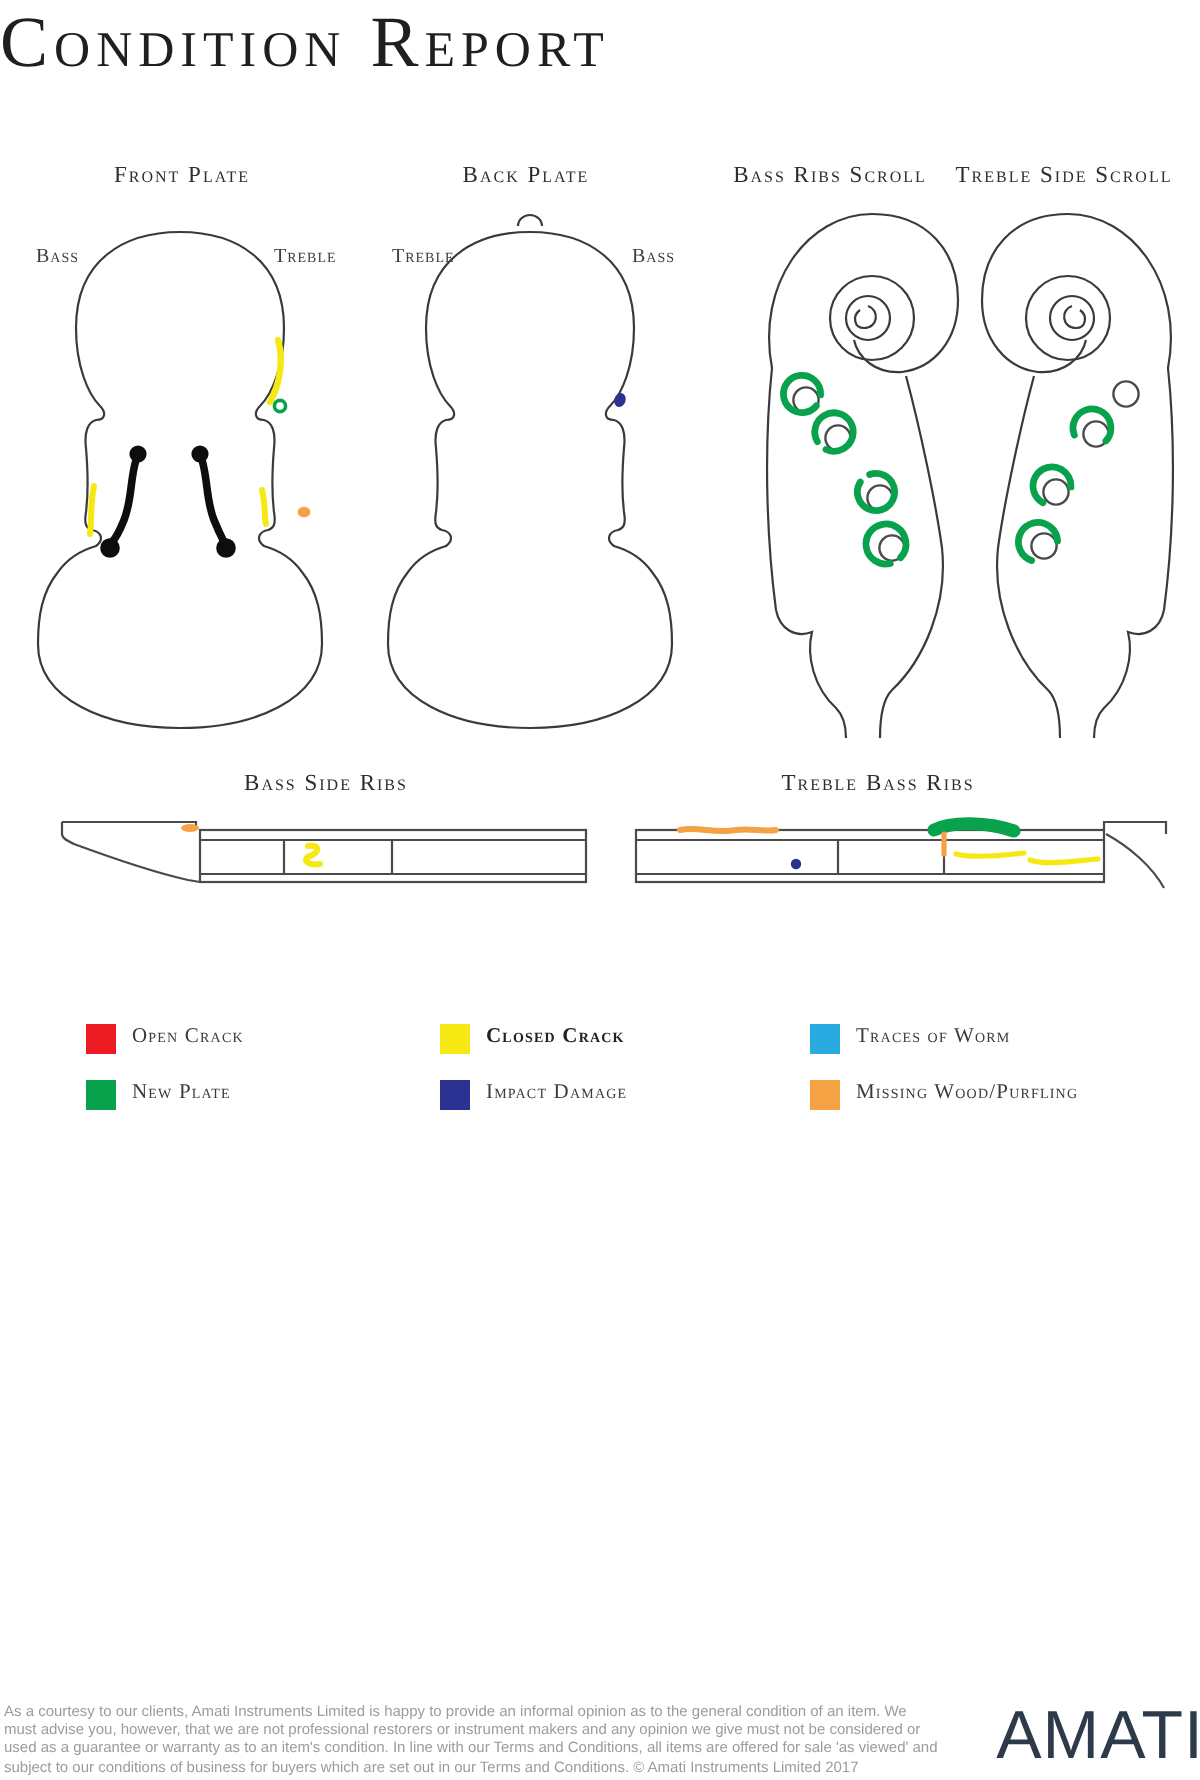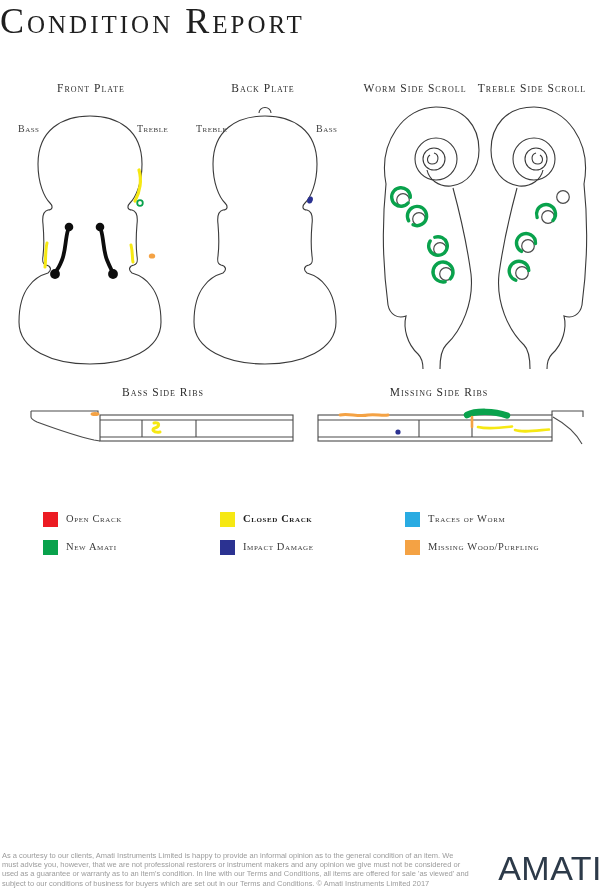--- a/index.html
+++ b/index.html
@@ -27,21 +27,21 @@
 </style>
 </head>
 <body>
 
 <div class="page">
 
   <div class="title">Condition Report</div>
 
   <div class="seclabel" style="left:91px;top:82px;">Front Plate</div>
   <div class="seclabel" style="left:263px;top:82px;">Back Plate</div>
-  <div class="seclabel" style="left:415px;top:82px;">Worm Side Scroll</div>
+  <div class="seclabel" style="left:415px;top:82px;">Bass Ribs Scroll</div>
   <div class="seclabel" style="left:532px;top:82px;">Treble Side Scroll</div>
 
   <div class="sidelabel" style="left:18px;top:123px;">Bass</div>
   <div class="sidelabel" style="left:137px;top:123px;">Treble</div>
   <div class="sidelabel" style="left:196px;top:123px;">Treble</div>
   <div class="sidelabel" style="left:316px;top:123px;">Bass</div>
 
   <svg style="left:15px;top:112px;" width="150" height="252" viewBox="0 0 150 252">
     <g id="plate-outline" fill="none" stroke="#3a3a3a" stroke-width="1.1">
       <path d="M75,4 C47,4 23,18 23,52 C23,71 29,85 35,91 C38,94 38,98 33,98
@@ -110,21 +110,21 @@
       <circle cx="36" cy="171" r="6.3"></circle>
     </g>
     <g fill="none" stroke-width="3.4" stroke-linecap="round">
       <circle cx="60" cy="112" r="9.5" stroke-dasharray="40 19" transform="rotate(160 60 112)" stroke="#09A24C"></circle>
       <circle cx="40" cy="141" r="9.5" stroke-dasharray="40 19" transform="rotate(120 40 141)" stroke="#09A24C"></circle>
       <circle cx="33" cy="169" r="9.8" stroke-dasharray="42 19" transform="rotate(110 33 169)" stroke="#09A24C"></circle>
     </g>
   </svg>
 
   <div class="seclabel" style="left:163px;top:386px;">Bass Side Ribs</div>
-  <div class="seclabel" style="left:439px;top:386px;">Missing Side Ribs</div>
+  <div class="seclabel" style="left:439px;top:386px;">Treble Bass Ribs</div>
 
   <svg style="left:28px;top:402px;" width="270" height="46" viewBox="0 0 270 46">
     <g fill="none" stroke="#4a4a4a" stroke-width="1.1">
       <path d="M3,9 L70,9 L70,13"></path>
       <path d="M3,9 L3,15 C3,17 5,18 9,20 C28,27 48,34 66,38 L72,39"></path>
       <rect x="72" y="13" width="193" height="26"></rect>
       <line x1="72" y1="18" x2="265" y2="18"></line>
       <line x1="72" y1="35" x2="265" y2="35"></line>
       <line x1="114" y1="18" x2="114" y2="35"></line>
       <line x1="168" y1="18" x2="168" y2="35"></line>
@@ -159,21 +159,21 @@
     <div class="legend-item" style="left:220px;top:512px;">
       <div class="swatch" style="background-color: rgb(246, 232, 19);"></div>
       <span class="legend-label bold">Closed Crack</span>
     </div>
     <div class="legend-item" style="left:405px;top:512px;">
       <div class="swatch" style="background-color: rgb(41, 171, 226);"></div>
       <span class="legend-label">Traces of Worm</span>
     </div>
     <div class="legend-item" style="left:43px;top:540px;">
       <div class="swatch" style="background-color: rgb(9, 162, 76);"></div>
-      <span class="legend-label">New Amati</span>
+      <span class="legend-label">New Plate</span>
     </div>
     <div class="legend-item" style="left:220px;top:540px;">
       <div class="swatch" style="background-color: rgb(43, 50, 145);"></div>
       <span class="legend-label">Impact Damage</span>
     </div>
     <div class="legend-item" style="left:405px;top:540px;">
       <div class="swatch" style="background-color: rgb(244, 162, 68);"></div>
       <span class="legend-label">Missing Wood/Purfling</span>
     </div>
   </div>

